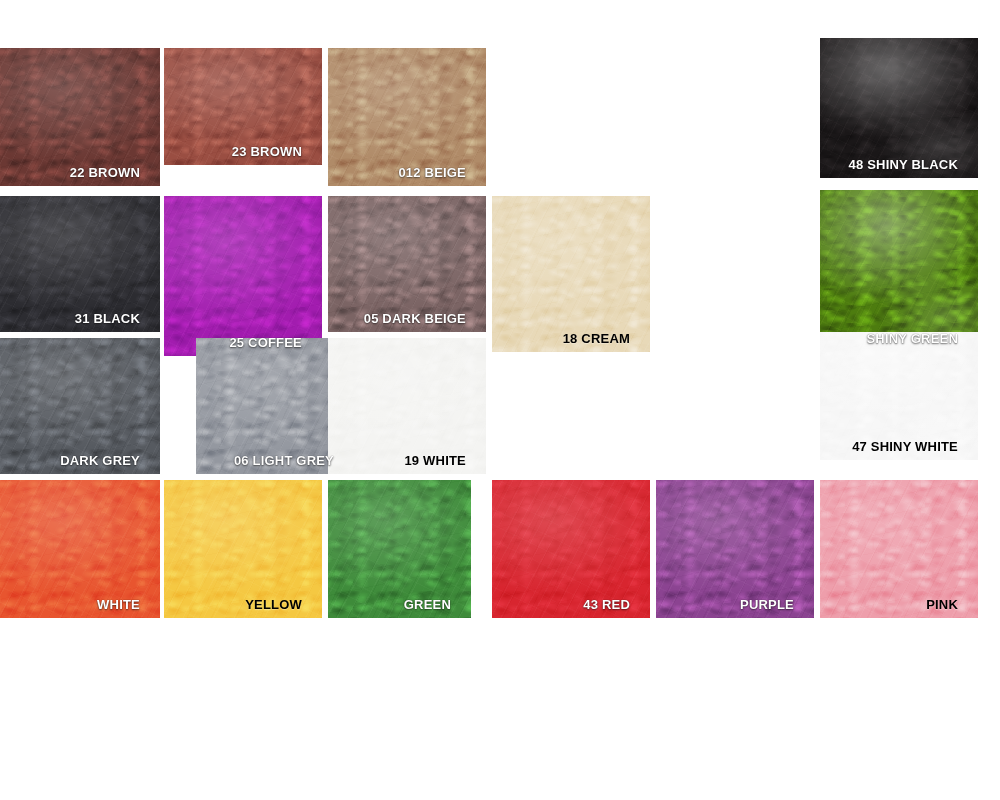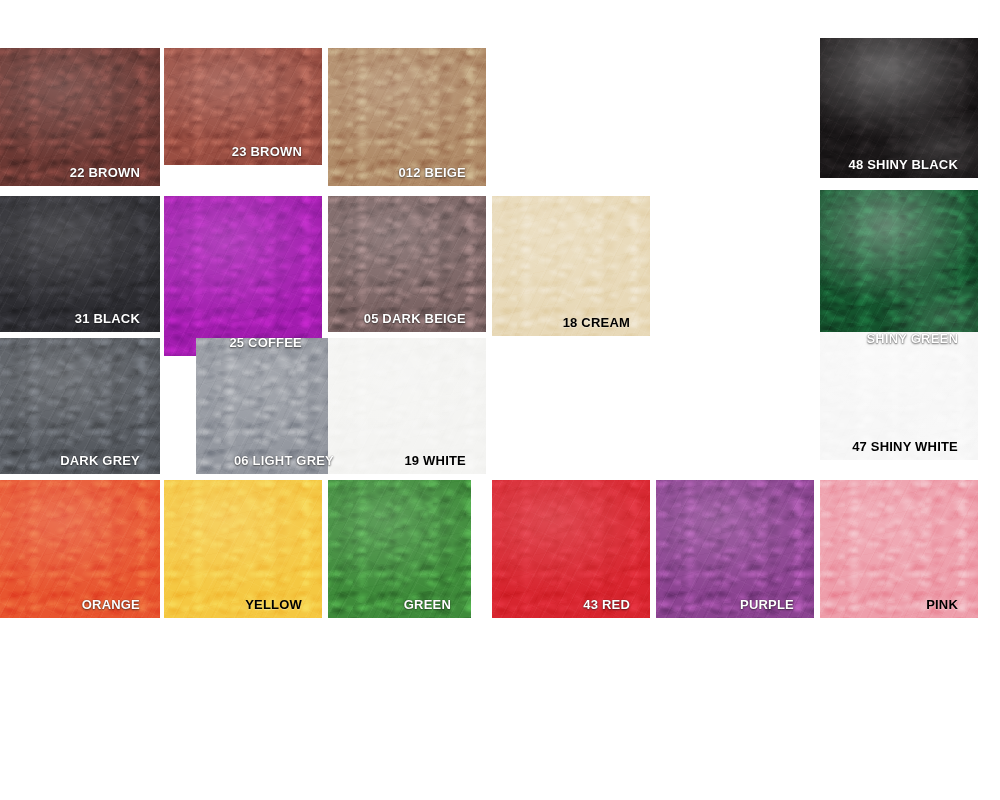--- a/index.html
+++ b/index.html
@@ -151,27 +151,27 @@
       <div class="grain2"></div>
       <div class="sheen"></div>
       <div class="swatch-label light">25 COFFEE</div>
     </div>
     <div class="swatch" style="left: 328px; top: 196px; width: 158px; height: 136px; background: rgb(123, 100, 100);">
       <div class="grain"></div>
       <div class="grain2"></div>
       <div class="sheen"></div>
       <div class="swatch-label light">05 DARK BEIGE</div>
     </div>
-    <div class="swatch" style="left: 492px; top: 196px; width: 158px; height: 140px; background: rgb(232, 217, 184);">
+    <div class="swatch" style="left: 492px; top: 196px; width: 158px; height: 156px; background: rgb(232, 217, 184);">
       <div class="grain"></div>
       <div class="grain2"></div>
       <div class="sheen"></div>
       <div class="swatch-label dark">18 CREAM</div>
     </div>
-    <div class="swatch shiny" style="left: 820px; top: 190px; width: 158px; height: 162px; background: #14532d;">
+    <div class="swatch shiny" style="left: 820px; top: 190px; width: 158px; height: 162px; background: #4d7c0f;">
       <div class="grain"></div>
       <div class="grain2"></div>
       <div class="sheen"></div>
       <div class="swatch-label light">SHINY GREEN</div>
     </div>
     <div class="swatch" style="left: 0px; top: 338px; width: 160px; height: 136px; background: rgb(86, 90, 96);">
       <div class="grain"></div>
       <div class="grain2"></div>
       <div class="sheen"></div>
       <div class="swatch-label light">DARK GREY</div>
@@ -191,21 +191,21 @@
     <div class="swatch shiny" style="left: 820px; top: 332px; width: 158px; height: 128px; background: rgb(247, 247, 247);">
       <div class="grain"></div>
       <div class="grain2"></div>
       <div class="sheen"></div>
       <div class="swatch-label dark">47 SHINY WHITE</div>
     </div>
     <div class="swatch" style="left: 0px; top: 480px; width: 160px; height: 138px; background: rgb(232, 85, 47);">
       <div class="grain"></div>
       <div class="grain2"></div>
       <div class="sheen"></div>
-      <div class="swatch-label light">ORANGE</div>
+      <div class="swatch-label light">WHITE</div>
     </div>
     <div class="swatch" style="left: 164px; top: 480px; width: 158px; height: 138px; background: rgb(245, 200, 66);">
       <div class="grain"></div>
       <div class="grain2"></div>
       <div class="sheen"></div>
       <div class="swatch-label dark">YELLOW</div>
     </div>
     <div class="swatch" style="left: 328px; top: 480px; width: 143px; height: 138px; background: rgb(62, 139, 58);">
       <div class="grain"></div>
       <div class="grain2"></div>

